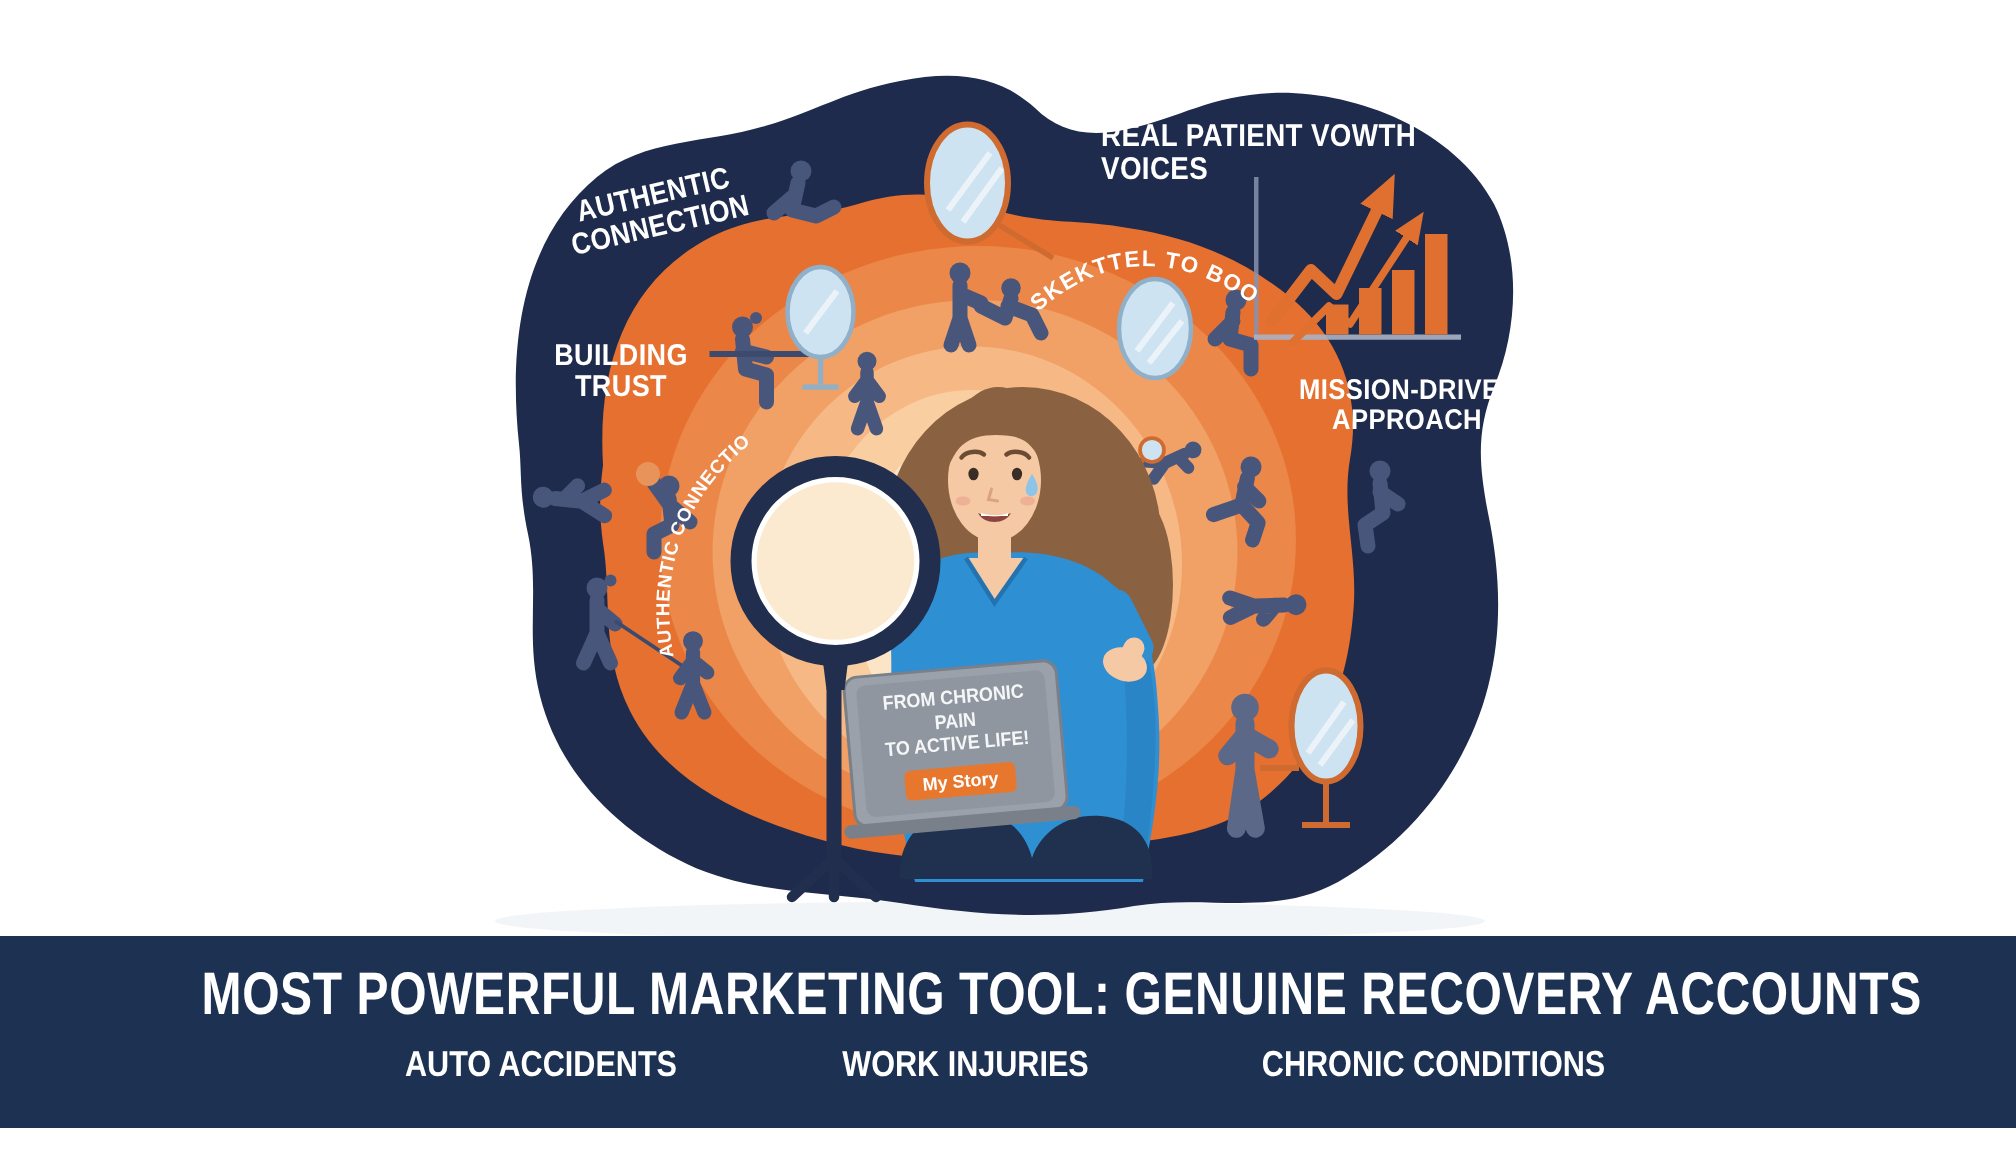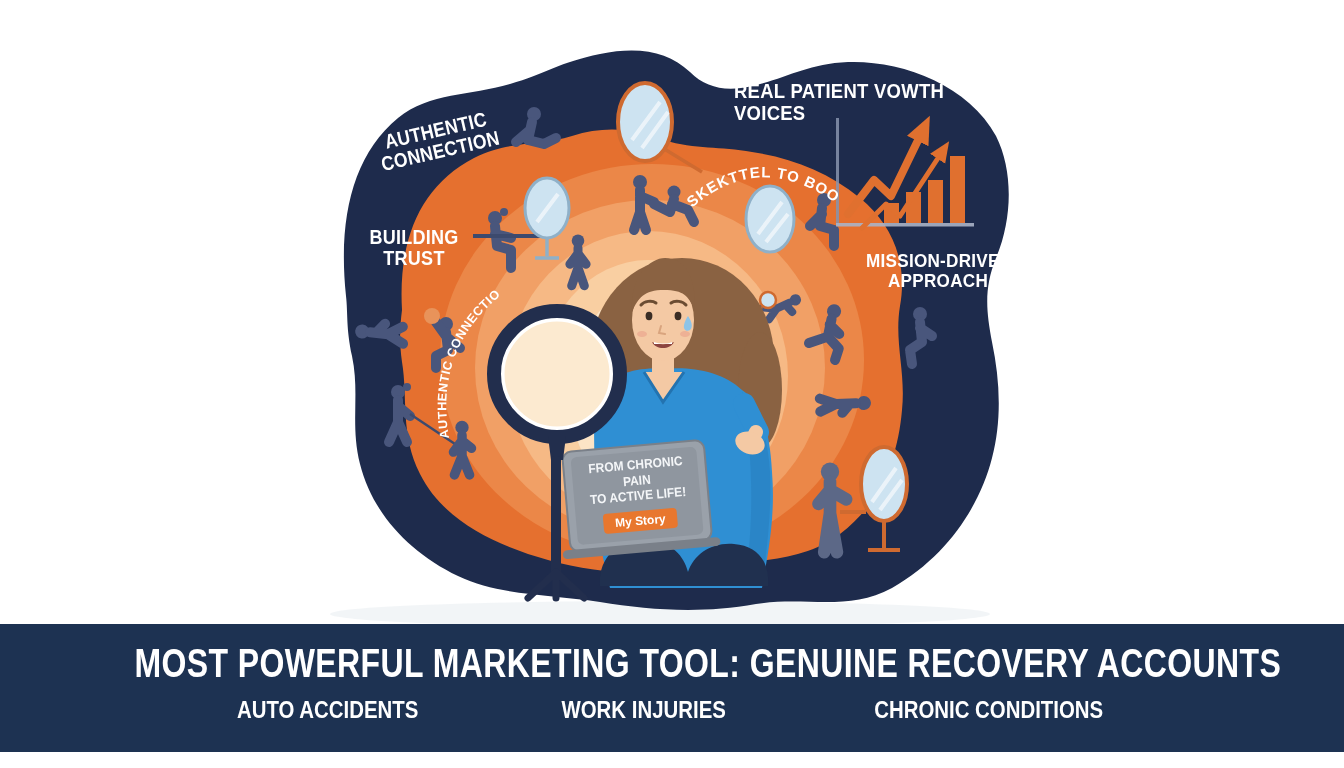--- a/index.html
+++ b/index.html
@@ -24,21 +24,21 @@
   .laptop-text { position:absolute; left:574px; top:457px; width:128px; text-align:center;
                  transform:rotate(-5deg); color:#f4f6f8; font-weight:bold; }
   .laptop-text .l1, .laptop-text .l2 { font-size:13px; line-height:1.2; transform:scaleX(.92); }
   .laptop-btn { display:inline-block; margin-top:7px; padding:3px 12px; background:#e8772e;
                 color:#ffffff; font-size:12px; font-weight:bold; border-radius:4px; }
 
   
   .banner { position:absolute; left:0; top:624px; width:1344px; height:128px; background:#1d3252; }
   .banner-title { margin-top:17px; text-align:center; color:#ffffff; font-weight:bold;
                   font-size:40px; letter-spacing:.5px; transform:scaleX(.8); white-space:nowrap; }
-  .banner-cats { display:flex; justify-content:center; gap:113px; margin-top:10px; }
+  .banner-cats { display:flex; justify-content:center; gap:80px; margin-top:10px; }
   .banner-cats span { color:#ffffff; font-weight:bold; font-size:24px; transform:scaleX(.85);
                       white-space:nowrap; }
 
   
   .fig   { stroke:#49567c; stroke-width:10; stroke-linecap:round; stroke-linejoin:round; fill:none; }
   .fighd { fill:#49567c; stroke:none; }
   .arc-text { fill:#ffffff; font-weight:bold; font-family:"Liberation Sans", sans-serif; }
 </style>
 </head>
 <body>

